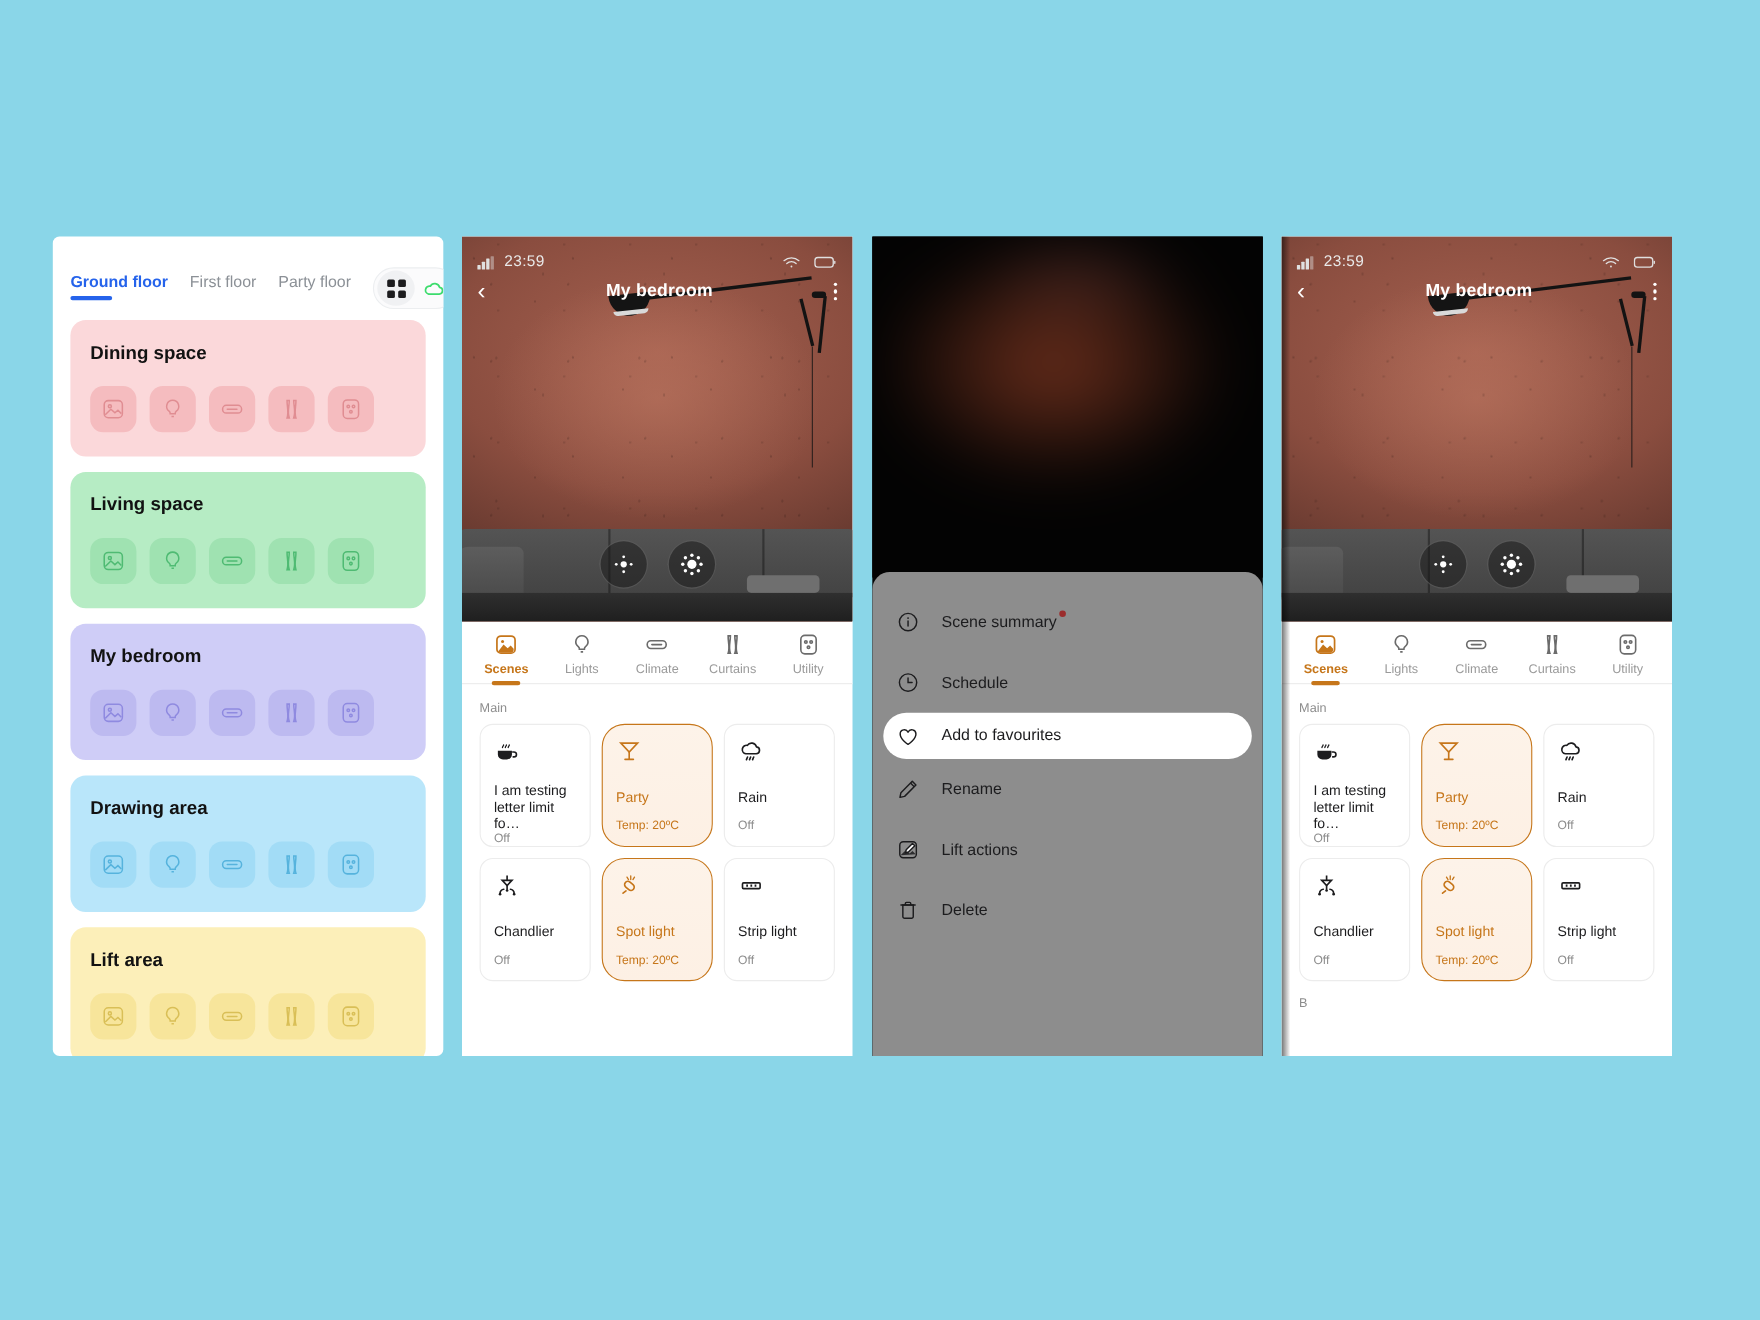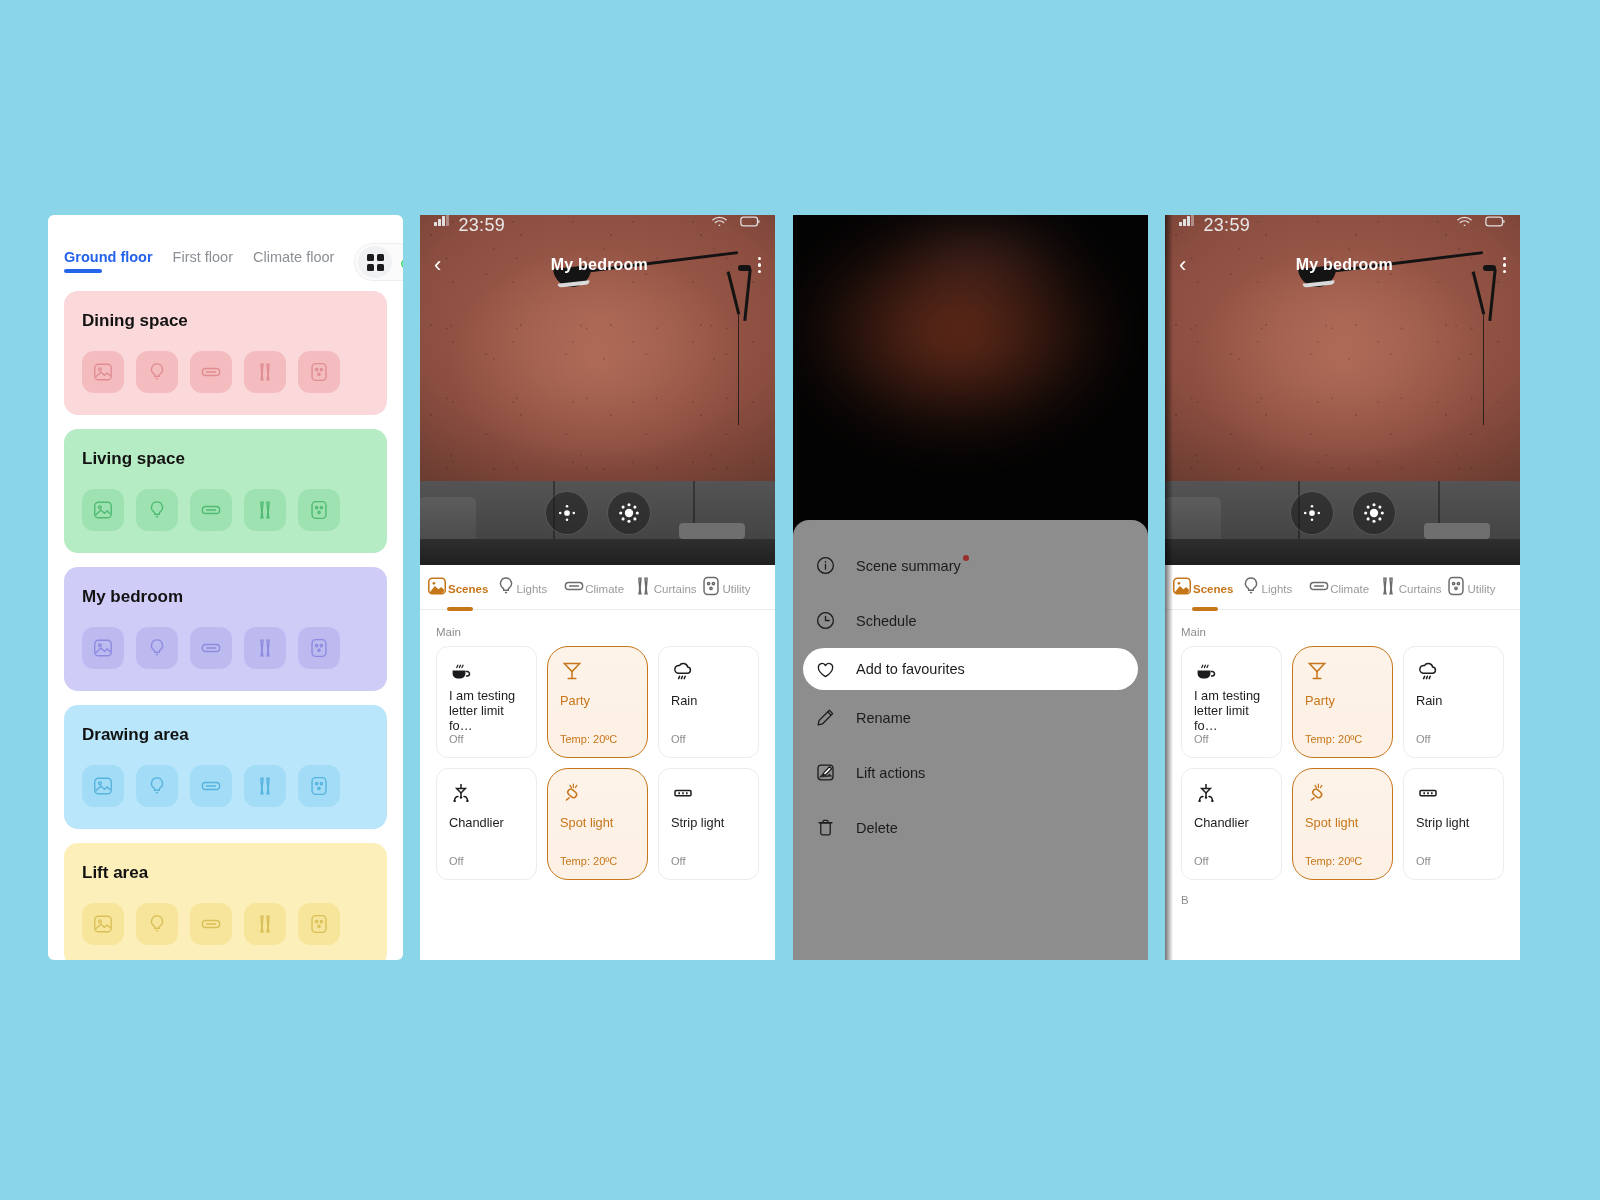--- a/index.html
+++ b/index.html
@@ -142,22 +142,22 @@
     position:absolute; right: 36px; top: 100px; width: 1.5px; height: 110px;
     background: rgba(20,20,20,.8);
   }
   .lamp .knob {
     position:absolute; right: 24px; top: 50px; width: 13px; height: 6px;
     background:#131313; border-radius: 3px;
   }
 
   .statusbar {
     position: relative; z-index: 4;
-    height: 30px; display:flex; align-items:flex-start;
-    padding: 0 14px; color:#e9e9e9; font-size: 18px;
+    height: 30px; display:flex; align-items:flex-end;
+    padding: 0 14px; color:#e9e9e9; font-size: 14px;
   }
   .sb-time { margin-left: 10px; letter-spacing: .3px; }
   .sb-right { margin-left:auto; display:flex; align-items:center; gap:12px; }
   .bars { display:flex; align-items:flex-end; gap:1.5px; height:11px; }
   .bars i { width:2.5px; background:#e0e0e0; display:block; border-radius:.5px; }
   .bars i:nth-child(1){height:4px;} .bars i:nth-child(2){height:7px;}
   .bars i:nth-child(3){height:10px;} .bars i:nth-child(4){height:12px; background:rgba(224,224,224,.45);}
 
   .appbar {
     position:relative; z-index:4; height: 40px;
@@ -177,21 +177,21 @@
     background: rgba(28,28,28,.55); border:1px solid rgba(255,255,255,.18);
     display:flex; align-items:center; justify-content:center; cursor:pointer;
   }
 
   
   .tabbar {
     display:flex; background:#fff; padding: 10px 6px 0 6px;
     border-bottom: 1px solid #ececec;
   }
   .tab {
-    flex:1; display:flex; flex-direction:row; align-items:center;
+    flex:1; display:flex; flex-direction:column; align-items:center;
     padding-bottom: 6px; position:relative; cursor:pointer;
   }
   .tab svg { width: 22px; height: 22px; margin-bottom: 6px; }
   .tab .tlabel { font-size: 11.5px; color:#9a9a9a; }
   .tab.active .tlabel { color:#c6761a; font-weight: bold; }
   .tab.active::after {
     content:""; position:absolute; bottom: -2px; left:50%; transform:translateX(-50%);
     width: 26px; height: 4px; border-radius: 2px; background:#c6761a;
   }
 
@@ -207,21 +207,21 @@
     display:flex; flex-direction:column; cursor:pointer;
   }
   .scene-card.on {
     border-color:#c6761a;
     background: linear-gradient(180deg,#fdf3e9,#fdf0e4);
     border-radius: 21px;
   }
   .scene-card .sico { height: 30px; display:flex; align-items:flex-start; }
   .scene-card .sico svg { width: 24px; height: 24px; }
   .scene-title {
-    font-size: 12.8px; color:#1c1c1e; margin-top: 4px; line-height:1.18;
+    font-size: 12.8px; color:#1c1c1e; margin-top: 16px; line-height:1.18;
     flex:1;
   }
   .scene-card.on .scene-title { color:#c6761a; }
   .scene-sub { font-size: 11px; color:#8d8d8d; }
   .scene-card.on .scene-sub { color:#c6761a; }
 
   
   .dim-hero { position:absolute; inset:0 0 auto 0; height: 310px; background:#050505; overflow:hidden;}
   .dim-hero .blur {
     position:absolute; inset:-40px;
@@ -262,21 +262,21 @@
 </style>
 </head>
 <body>
 
 <div class="stage">
 
   <div class="panel" id="panel-1">
     <div class="floor-tabs">
       <div class="floor-tab active">Ground floor</div>
       <div class="floor-tab">First floor</div>
-      <div class="floor-tab">Climate floor</div>
+      <div class="floor-tab">Party floor</div>
       <div class="view-toggle">
         <div class="view-btn sel">
           <span class="grid-ico">
               <i></i>
               <i></i>
               <i></i>
               <i></i>
             </span>
         </div>
         <div class="view-btn">

